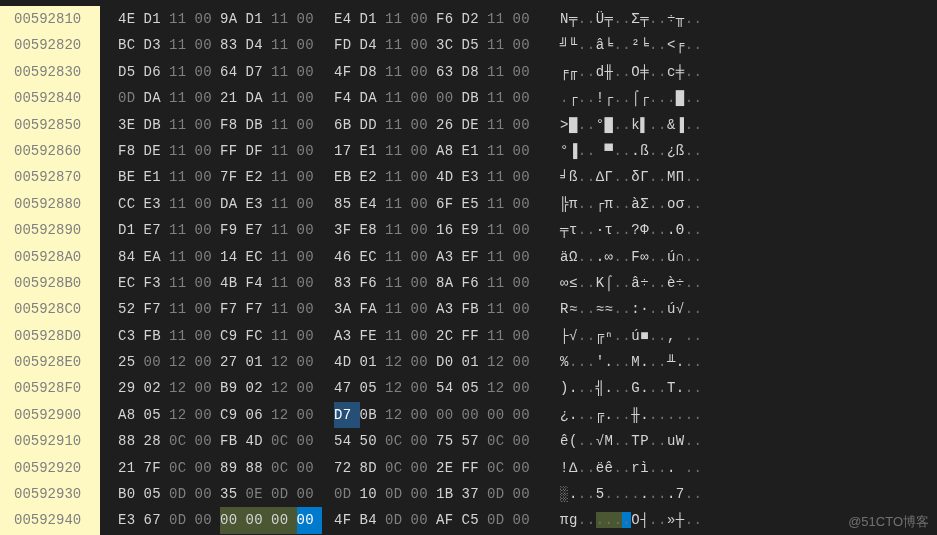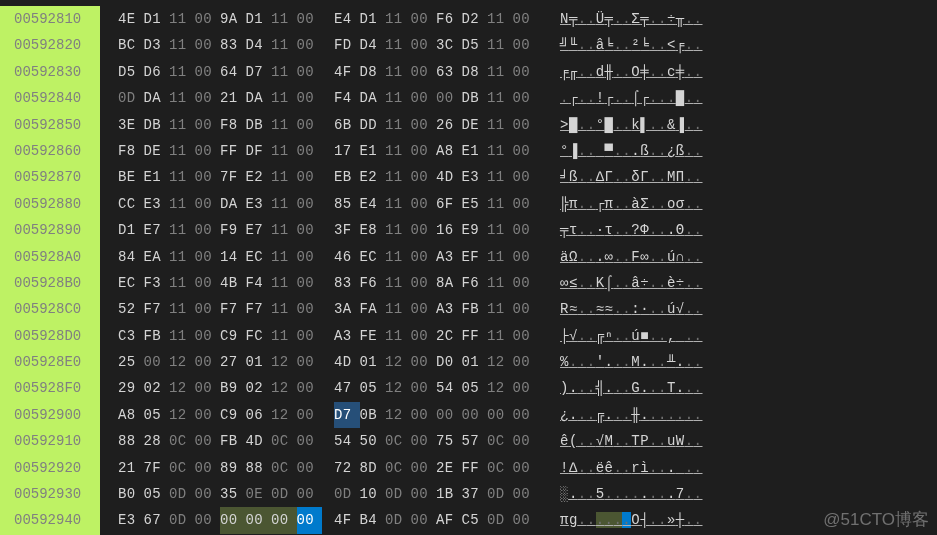--- a/index.html
+++ b/index.html
@@ -16,21 +16,21 @@
   .row {
     display: flex;
     height: 26.4px;
     line-height: 26.4px;
     white-space: pre;
   }
   .addr {
     width: 100px;
     padding-left: 14px;
     color: #808080;
-    background: #bef264;
+    background: #fef9c3;
     flex-shrink: 0;
     font-family: Liberation Mono, monospace;
   }
   .hex {
     display: flex;
     padding-left: 18px;
     letter-spacing: 0.3px;
     align-items: center;
   }
   .bcell {
@@ -42,30 +42,29 @@
   }
   .lo { color: #808080; }
   .hi { color: #d4d4d4; }
   .sel { background: #264f78; color: #ffffff; }
   .hl-g { background: #4b5632; color: #d4d4d4; }
   .hl-c { background: #007acc; color: #ffffff; }
   .ascii {
     padding-left: 22px;
     color: #b0b0b0;
     letter-spacing: 0.5px;
-    text-decoration: underline;
   }
   .ascii .lo { color: #707070; }
   .ascii .hi { color: #d4d4d4; }
   .watermark {
     position: absolute;
     right: 8px;
     bottom: 4px;
     color: rgba(180,180,180,0.55);
-    font-size: 17px;
+    font-size: 13px;
     font-family: sans-serif;
     pointer-events: none;
   }
 </style>
 </head>
 <body>
 
 <div id="hex-view">
     <div class="row"><div class="addr">00592810</div><div class="hex"><span class="bcell hi">4E</span><span class="bcell hi">D1</span><span class="bcell lo">11</span><span class="bcell lo">00</span><span class="bcell hi">9A</span><span class="bcell hi">D1</span><span class="bcell lo">11</span><span class="bcell lo">00</span><span class="gap"></span><span class="bcell hi">E4</span><span class="bcell hi">D1</span><span class="bcell lo">11</span><span class="bcell lo">00</span><span class="bcell hi">F6</span><span class="bcell hi">D2</span><span class="bcell lo">11</span><span class="bcell lo">00</span></div><div class="ascii"><span class="hi">N</span><span class="hi">╤</span><span class="lo">.</span><span class="lo">.</span><span class="hi">Ü</span><span class="hi">╤</span><span class="lo">.</span><span class="lo">.</span><span class="hi">Σ</span><span class="hi">╤</span><span class="lo">.</span><span class="lo">.</span><span class="hi">÷</span><span class="hi">╥</span><span class="lo">.</span><span class="lo">.</span></div></div>
     <div class="row"><div class="addr">00592820</div><div class="hex"><span class="bcell hi">BC</span><span class="bcell hi">D3</span><span class="bcell lo">11</span><span class="bcell lo">00</span><span class="bcell hi">83</span><span class="bcell hi">D4</span><span class="bcell lo">11</span><span class="bcell lo">00</span><span class="gap"></span><span class="bcell hi">FD</span><span class="bcell hi">D4</span><span class="bcell lo">11</span><span class="bcell lo">00</span><span class="bcell hi">3C</span><span class="bcell hi">D5</span><span class="bcell lo">11</span><span class="bcell lo">00</span></div><div class="ascii"><span class="hi">╝</span><span class="hi">╙</span><span class="lo">.</span><span class="lo">.</span><span class="hi">â</span><span class="hi">╘</span><span class="lo">.</span><span class="lo">.</span><span class="hi">²</span><span class="hi">╘</span><span class="lo">.</span><span class="lo">.</span><span class="hi">&lt;</span><span class="hi">╒</span><span class="lo">.</span><span class="lo">.</span></div></div>

